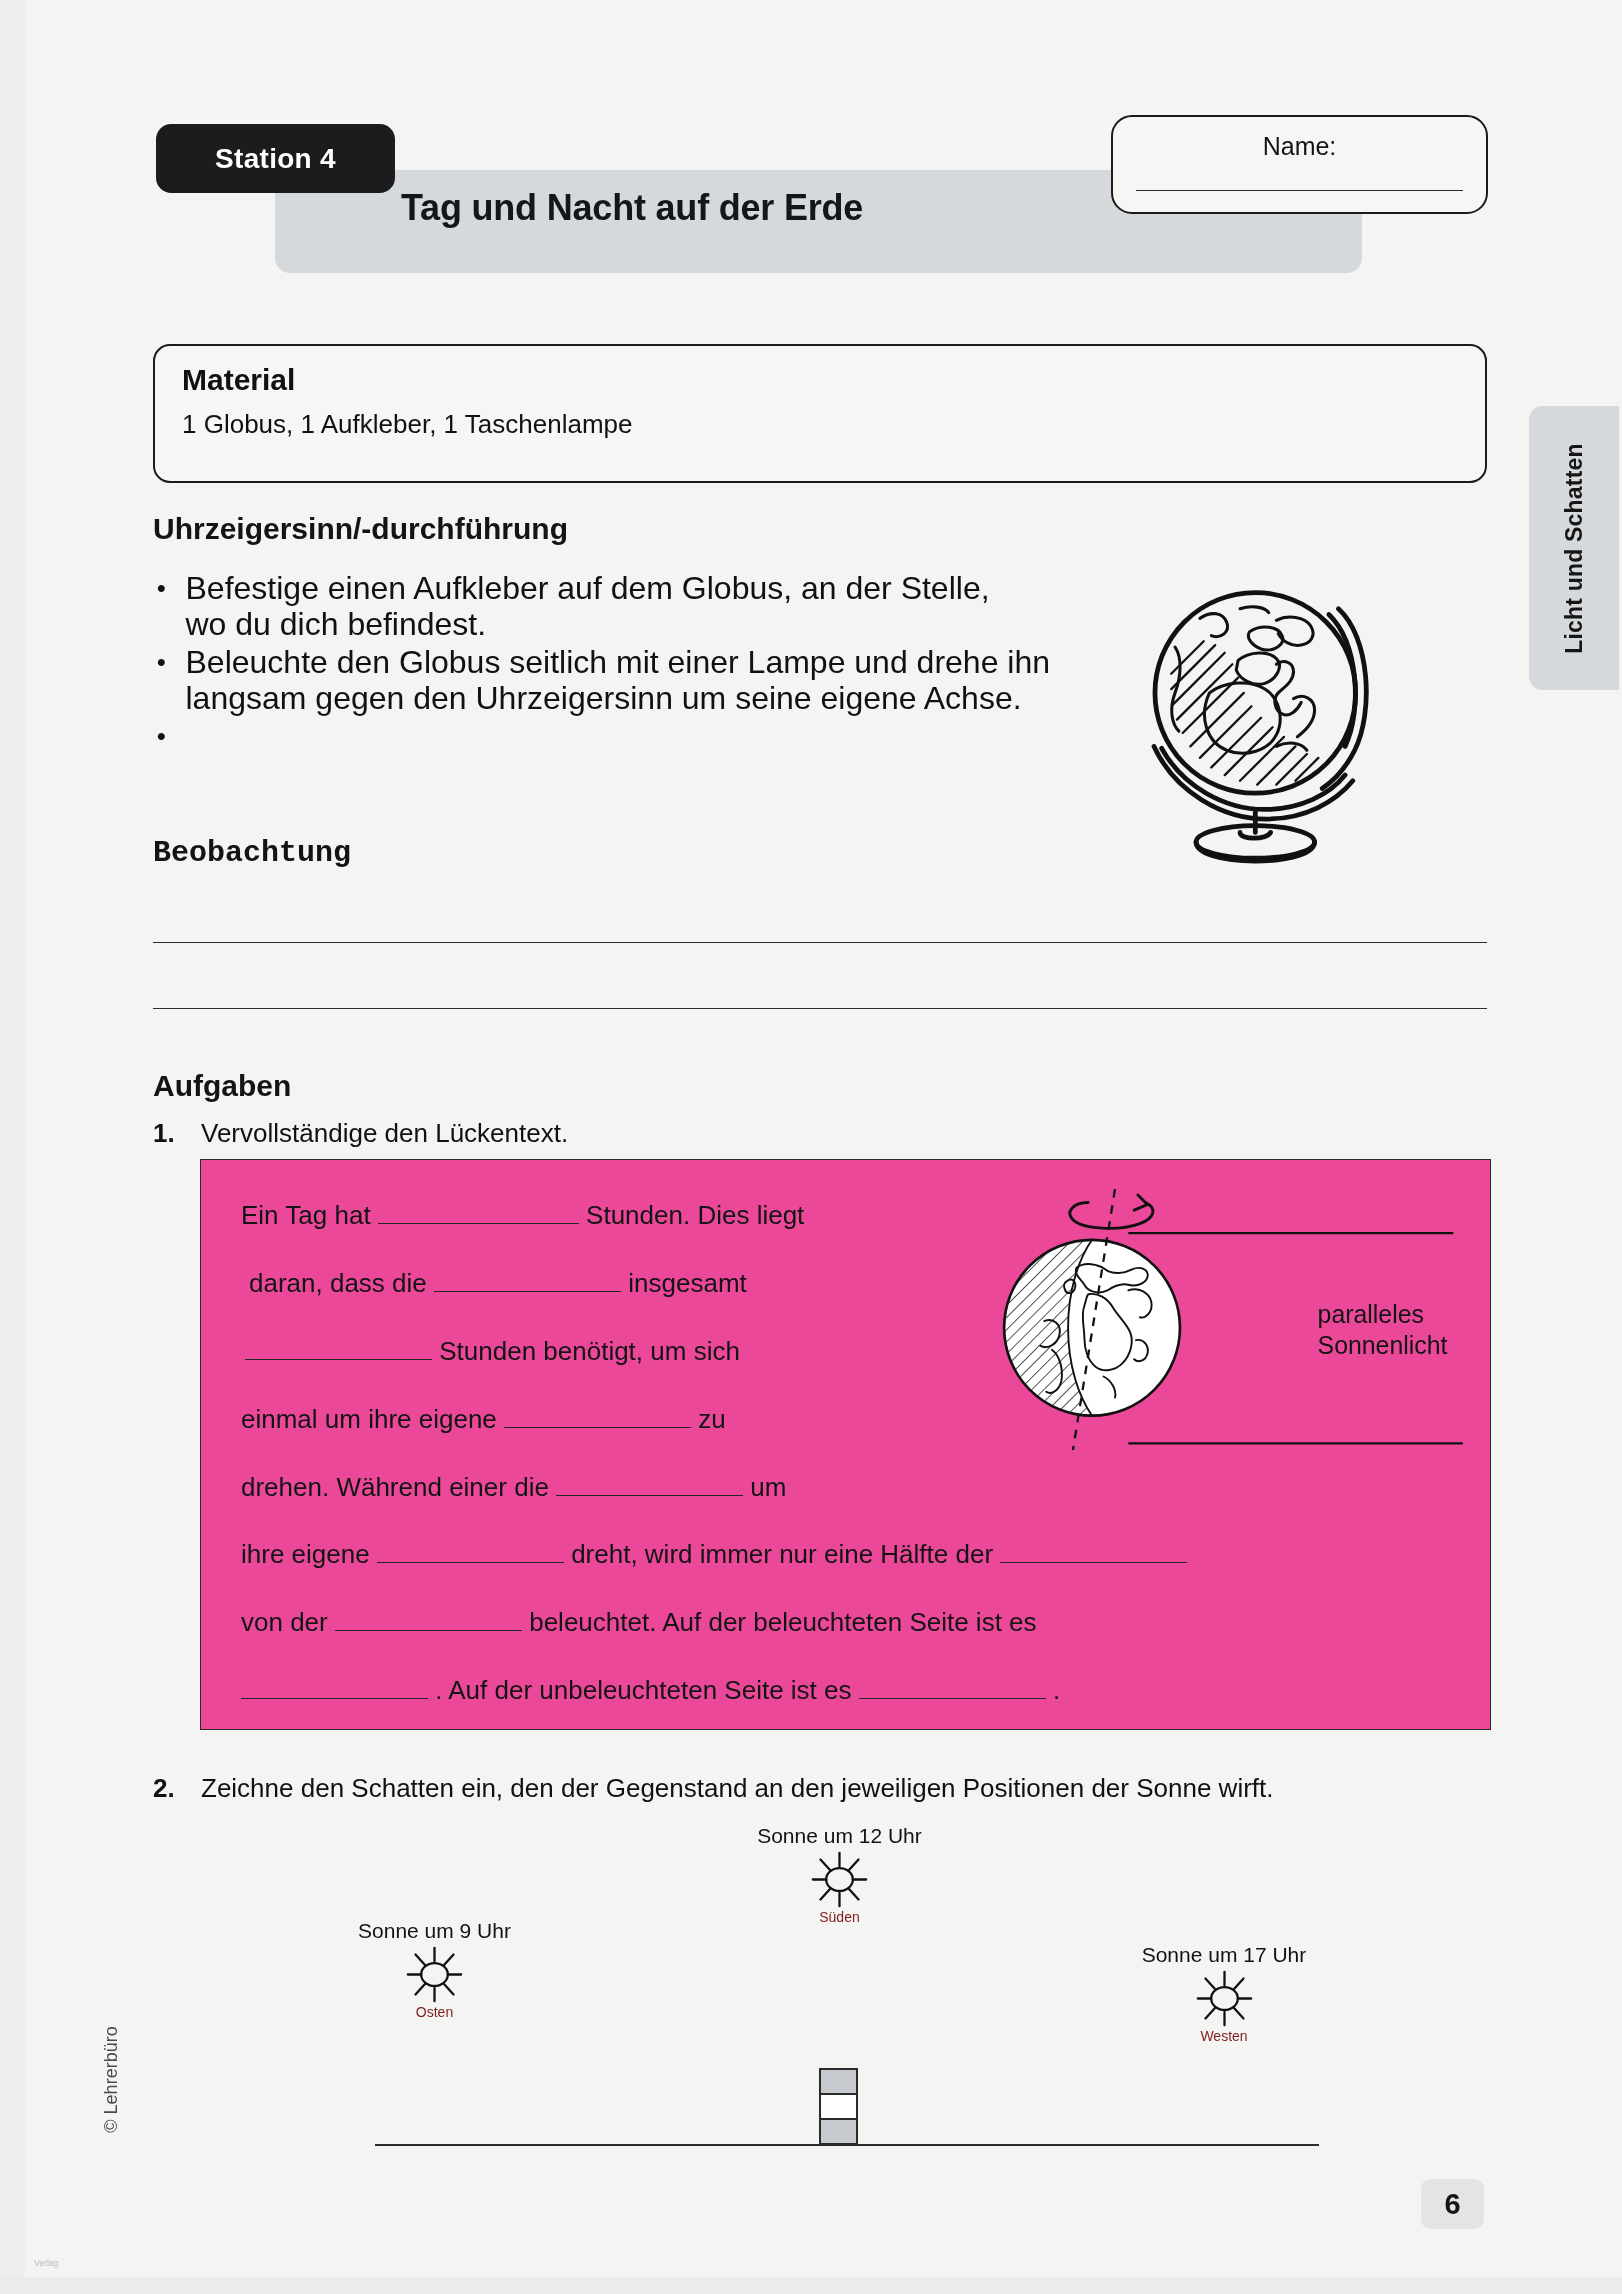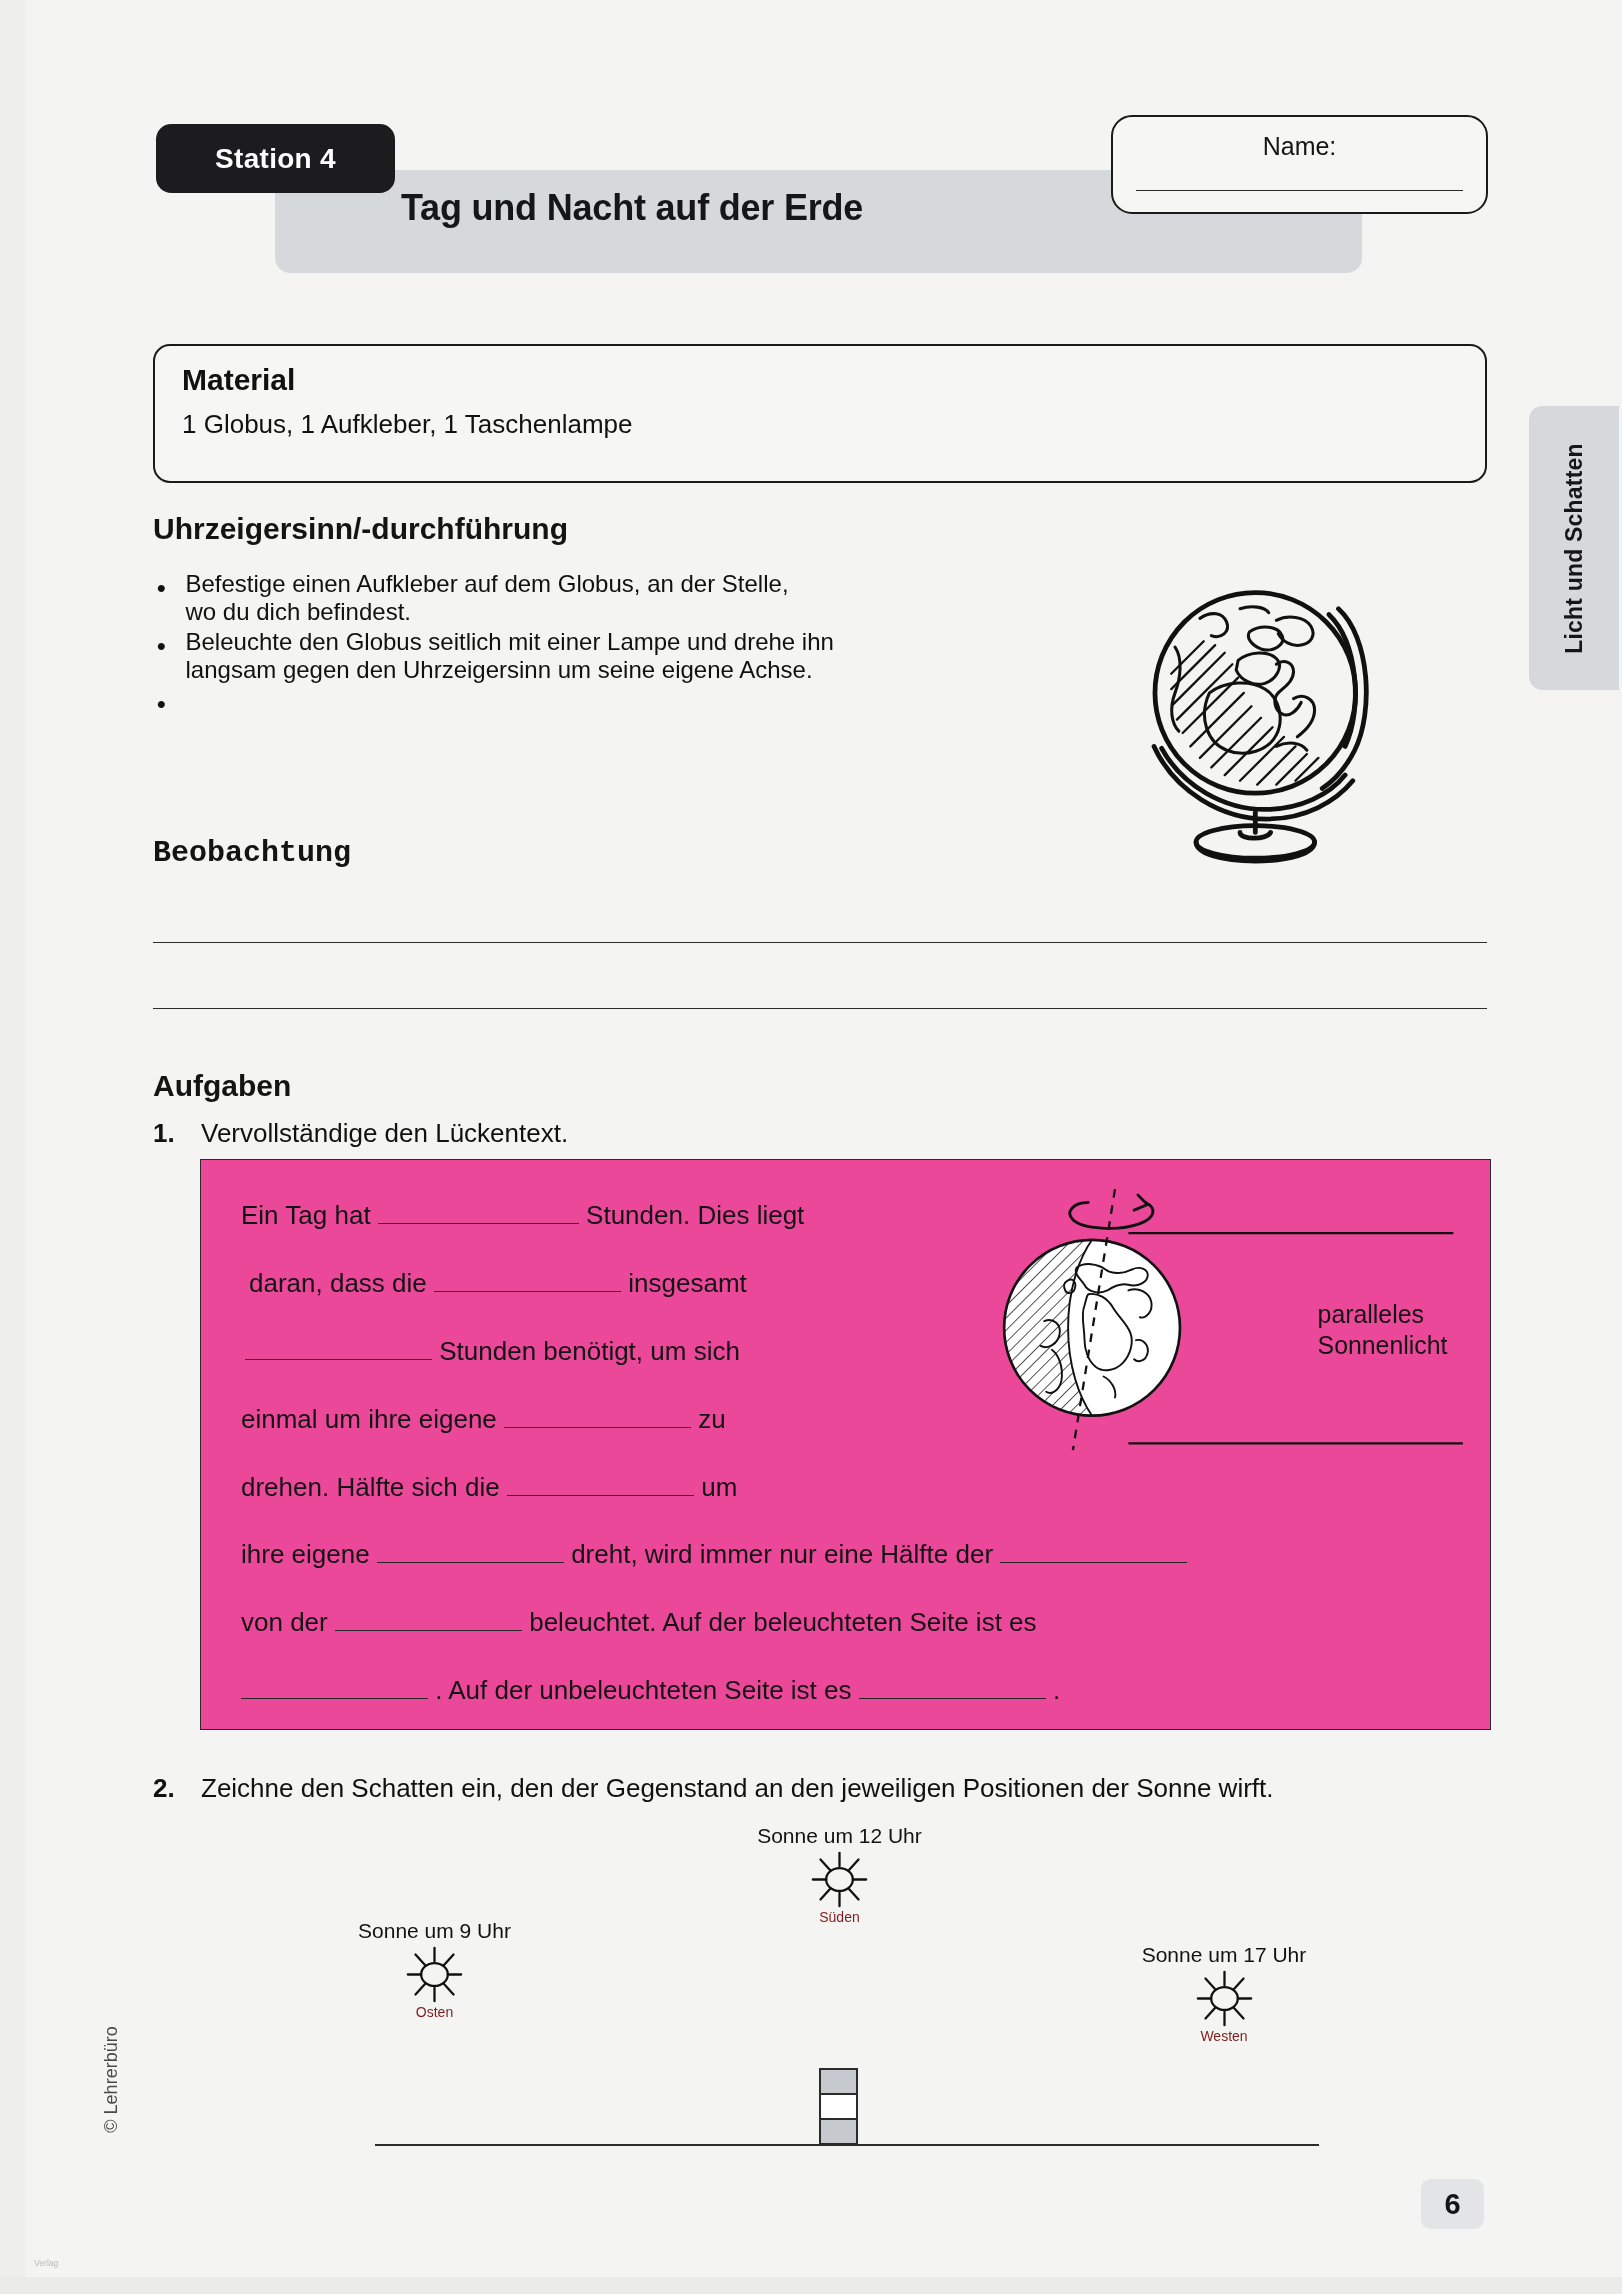--- a/index.html
+++ b/index.html
@@ -75,21 +75,21 @@
 
   
   .h-section { position:absolute; font-size:30px; font-weight:bold; color:#141414; }
 
   
   .bullets { position:absolute; left:153px; top:570px; width:956px; }
   .bullet-row { display:flex; margin-bottom:1.9px; }
   .bullet-dot {
     width:32.5px; flex:0 0 32.5px; font-size:26px; line-height:36px; text-align:left; padding-left:3.8px;
   }
-  .bullet-text { font-size:24px; line-height:28px; }
+  .bullet-text { font-size:32px; line-height:36px; }
 
   
   .write-line { position:absolute; height:0; border-bottom:1.9px solid #2d2d2d; }
 
   
   .cloze-box {
     position:absolute; left:200px; top:1159px; width:1291px; height:571px;
     background:#ec4899; border:1.9px solid #2a2a2a;
   }
   .cloze-line { position:absolute; font-size:26px; color:#141414; white-space:nowrap; }
@@ -237,21 +237,21 @@
       <span>Stunden benötigt, um sich</span>
     </div>
 
     <div class="cloze-line" style="left:40px; top:244px;">
       <span>einmal um ihre eigene</span>
       <span class="blank" style="width:187px;"></span>
       <span>zu</span>
     </div>
 
     <div class="cloze-line" style="left:40px; top:312px;">
-      <span>drehen. Hälfte sich die</span>
+      <span>drehen. Während einer die</span>
       <span class="blank" style="width:187px;"></span>
       <span>um</span>
     </div>
 
     <div class="cloze-line" style="left:40px; top:379px;">
       <span>ihre eigene</span>
       <span class="blank" style="width:187px;"></span>
       <span>dreht, wird immer nur eine Hälfte der</span>
       <span class="blank" style="width:187px;"></span>
     </div>

